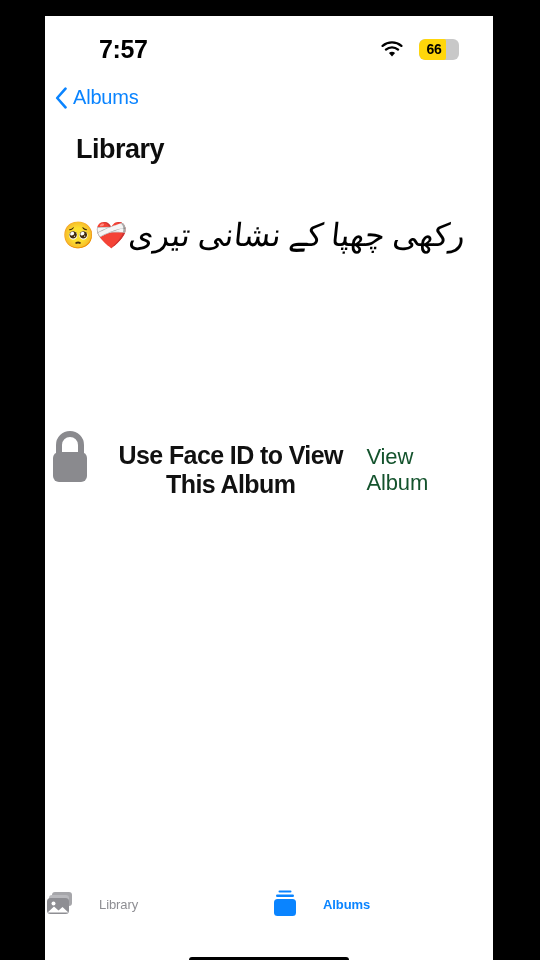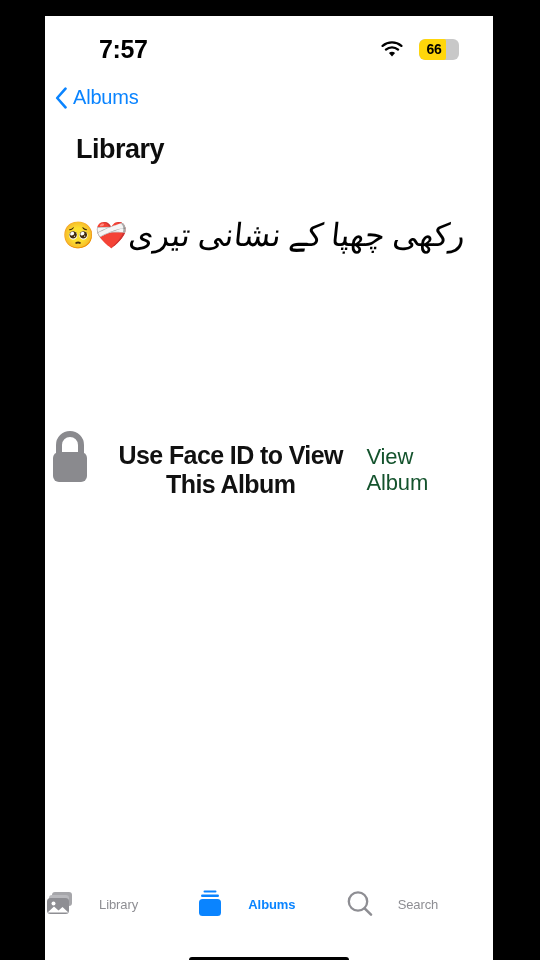--- a/index.html
+++ b/index.html
@@ -307,28 +307,19 @@
         <span class="tab-icon">
           <svg viewBox="0 0 32 32" width="32" height="32" xmlns="http://www.w3.org/2000/svg">
             <rect x="9.5" y="2.5" width="13" height="2" rx="1" fill="#0a84ff"></rect>
             <rect x="7" y="6.4" width="18" height="2.6" rx="1.3" fill="#0a84ff"></rect>
             <rect x="5" y="11" width="22" height="17" rx="3.5" fill="#0a84ff"></rect>
           </svg>
         </span>
         <span class="tab-label">Albums</span>
       </div>
 
-      <div class="tab-item">
-        <span class="tab-icon">
-          <svg viewBox="0 0 32 32" width="32" height="32" xmlns="http://www.w3.org/2000/svg">
-            <circle cx="14" cy="13.5" r="9.2" stroke="#8e8e93" stroke-width="2.3" fill="none"></circle>
-            <path d="M20.6 20.4 L27 26.6" stroke="#8e8e93" stroke-width="2.6" fill="none" stroke-linecap="round"></path>
-          </svg>
-        </span>
-        <span class="tab-label">Search</span>
-      </div>
 
     </div>
 
     <div class="home-indicator"></div>
 
   </div>
 </div>
 
 </body></html>

